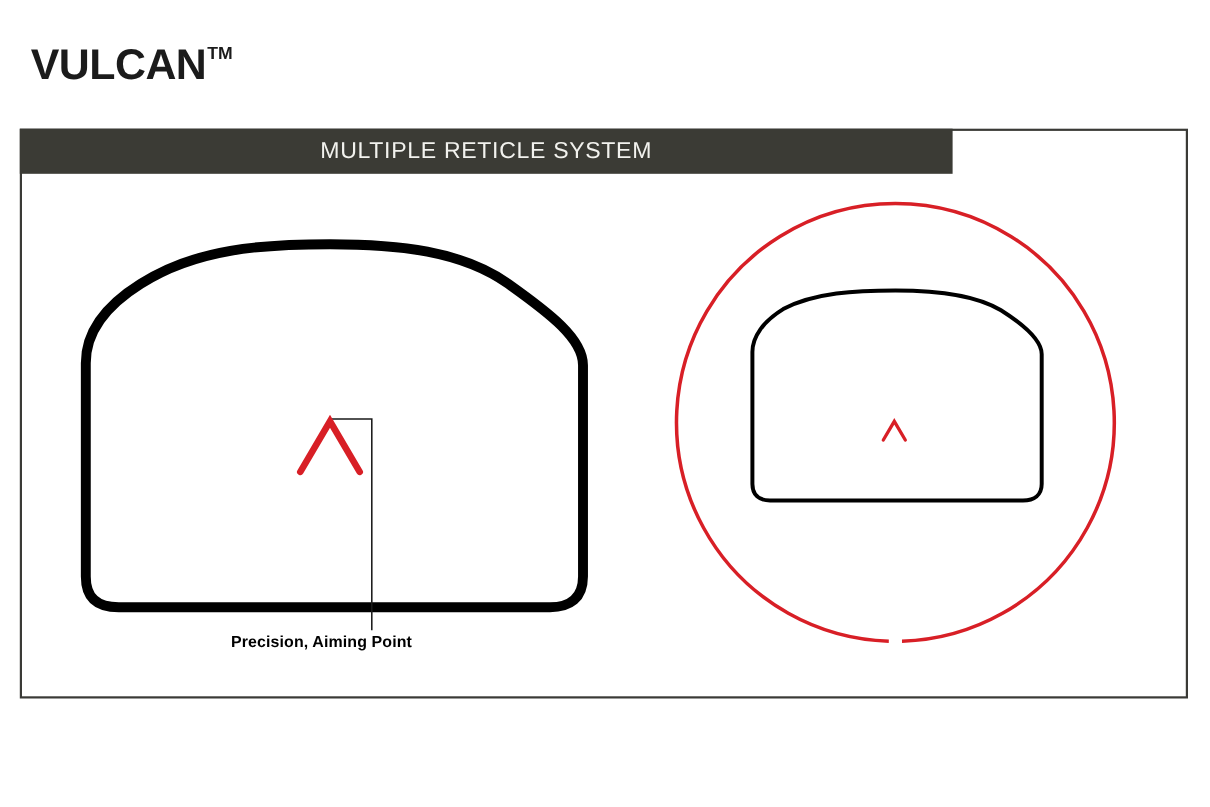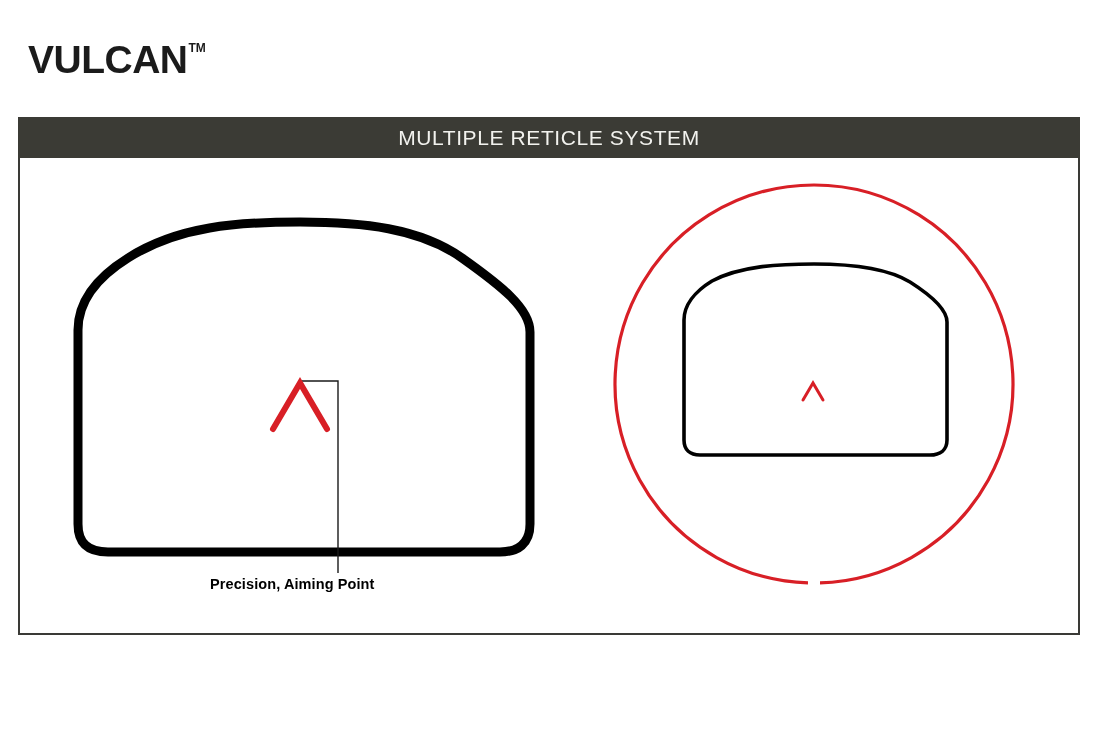--- a/index.html
+++ b/index.html
@@ -35,21 +35,21 @@
   }
   .brand-name {
     font-family: "Liberation Sans", sans-serif;
     font-size: 39px;
     font-weight: bold;
     letter-spacing: -0.5px;
     color: #1b1b1b;
   }
   .brand-tm {
     font-family: "Liberation Sans", sans-serif;
-    font-size: 12px;
+    font-size: 16px;
     font-weight: bold;
     color: #1b1b1b;
     margin-top: 2px;
     margin-left: 1px;
     letter-spacing: 0px;
   }
 
   
   .panel {
     position: absolute;
@@ -58,21 +58,21 @@
     width: 1062px;
     height: 518px;
     border: 2px solid #3a3a36;
     box-sizing: border-box;
     background: #ffffff;
   }
   .panel-header {
     position: absolute;
     left: 18px;
     top: 117px;
-    width: 1062px;
+    width: 848px;
     height: 41px;
     background: #3b3b35;
     box-sizing: border-box;
     display: flex;
     align-items: center;
     justify-content: center;
   }
   .panel-header-title {
     color: #f2f2ee;
     font-family: "Liberation Sans", sans-serif;

